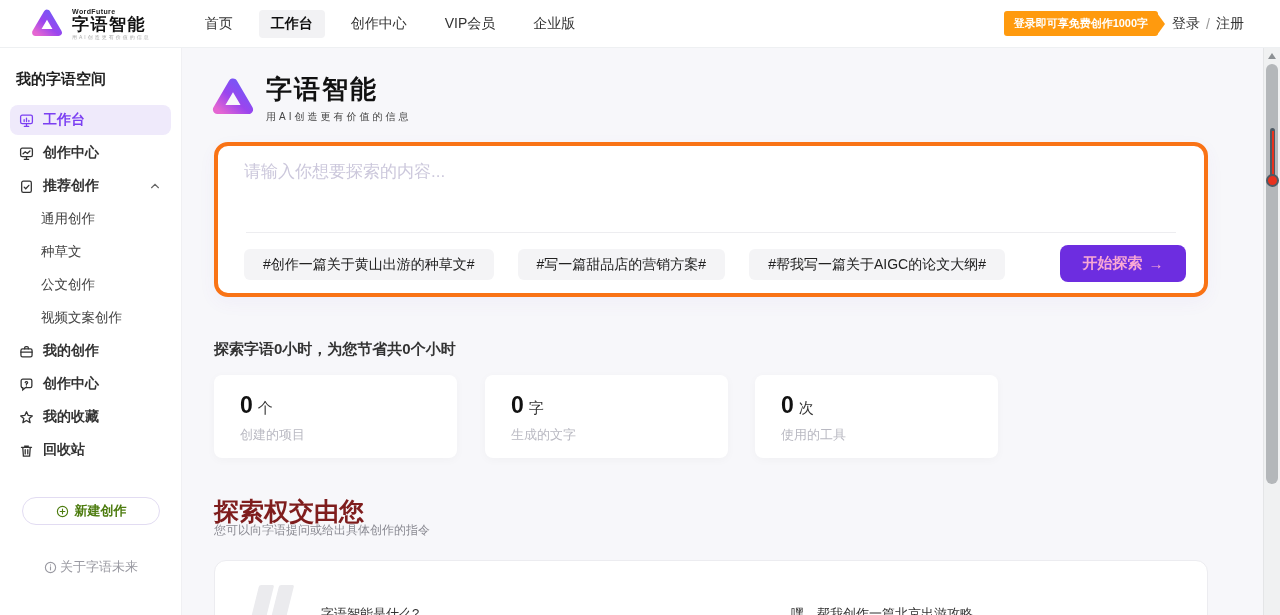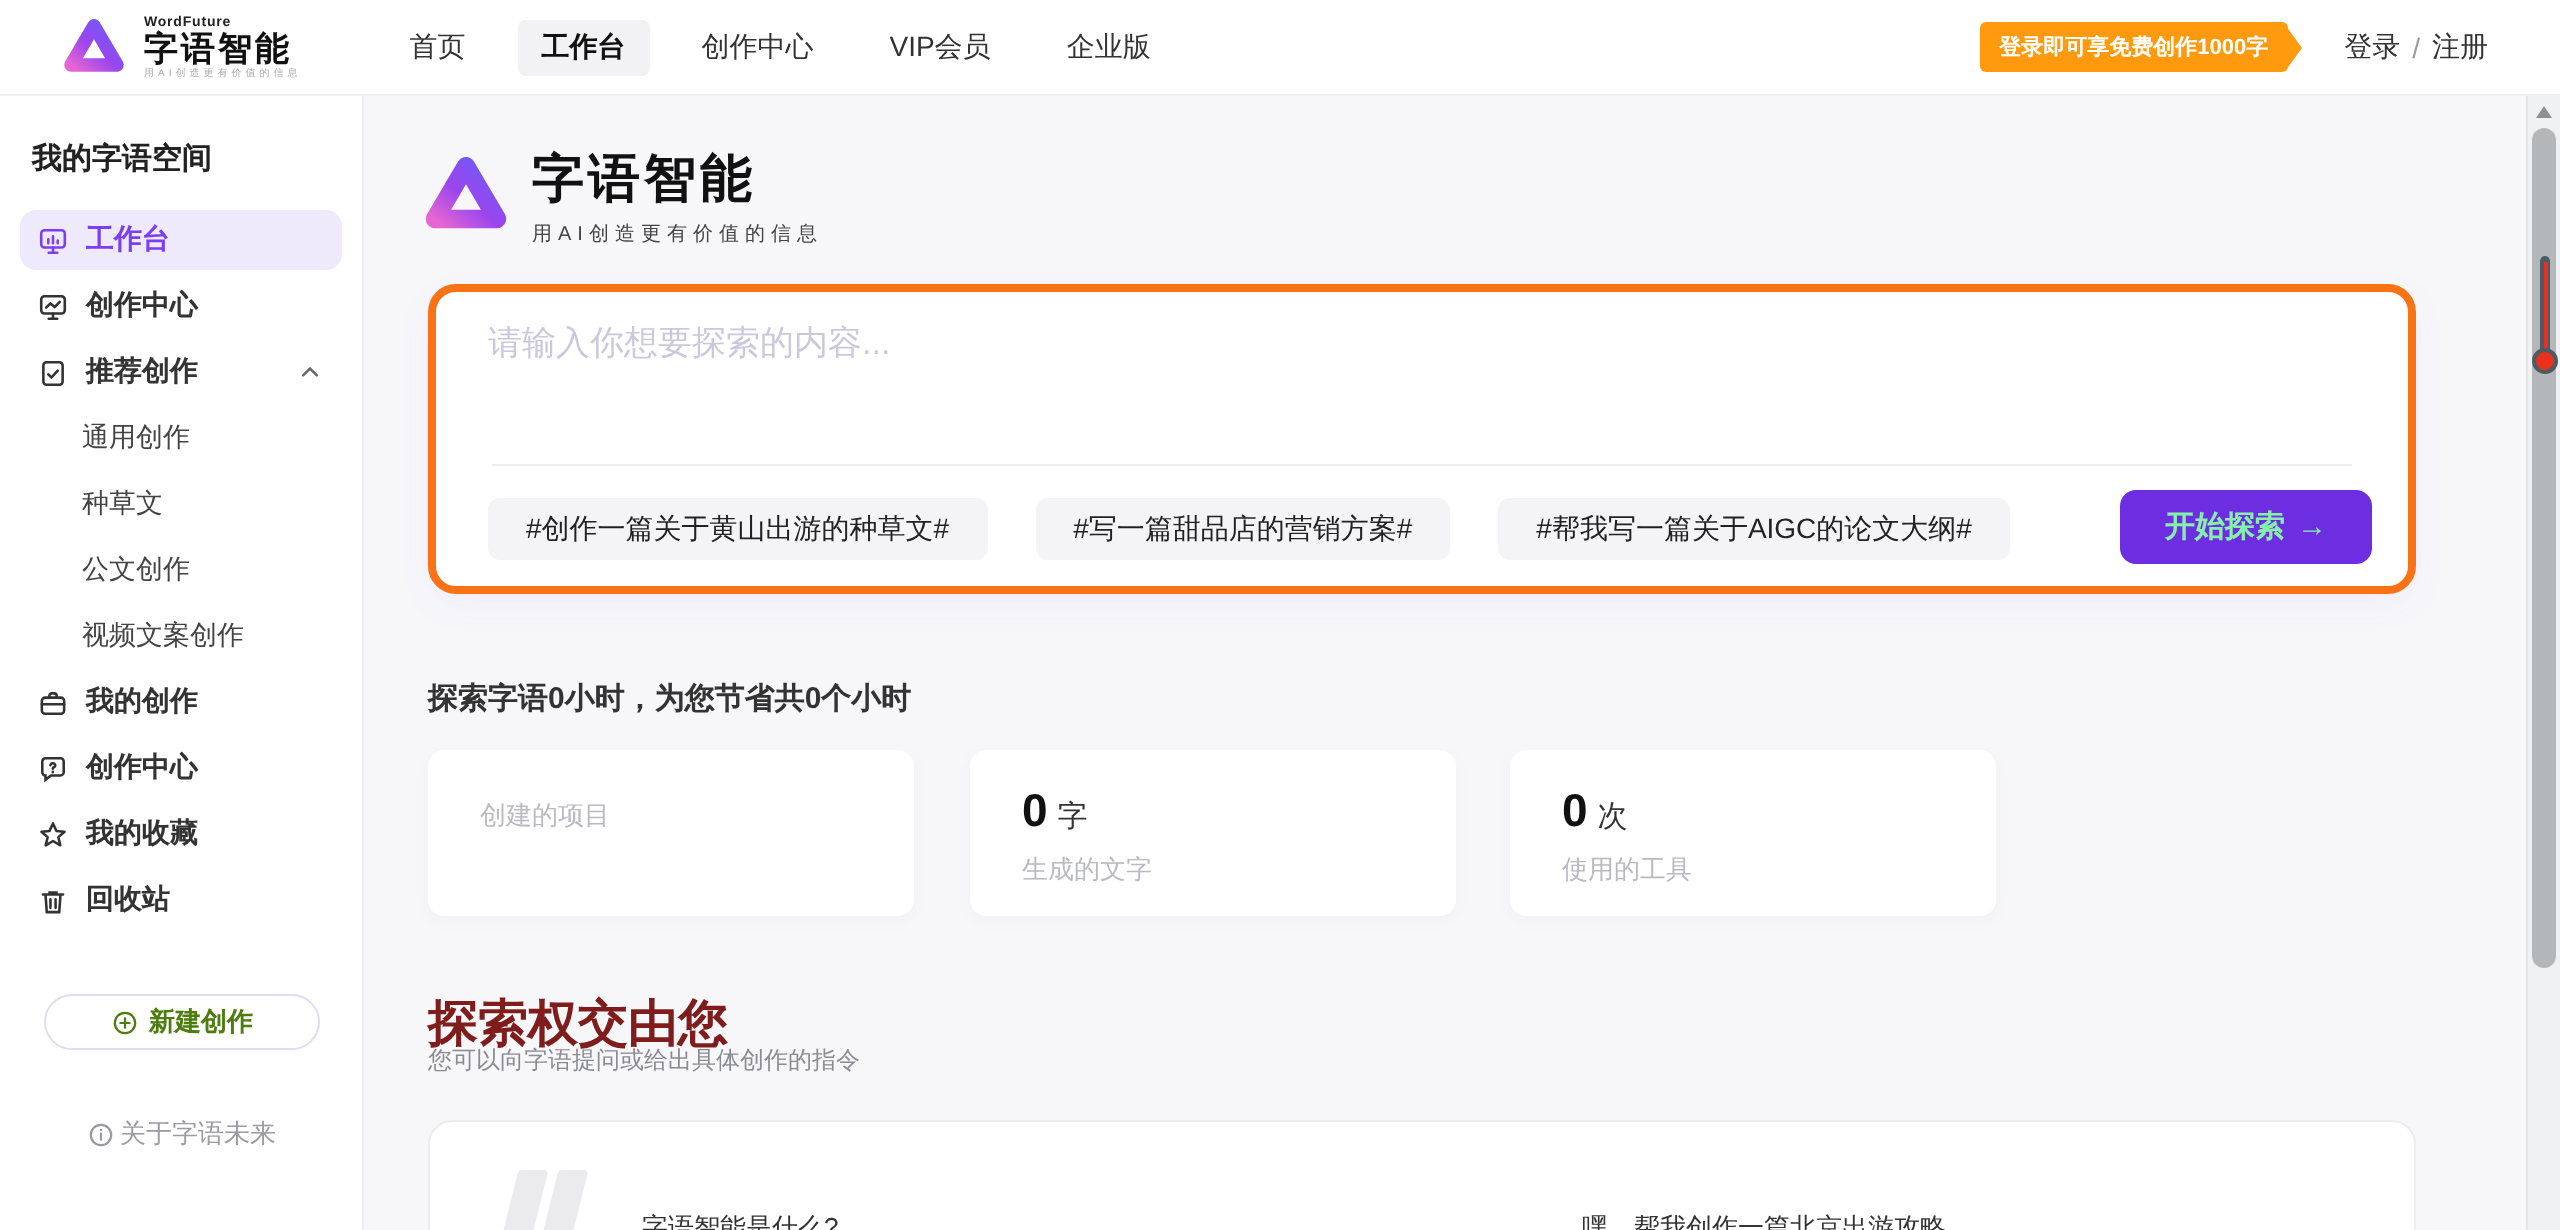--- a/index.html
+++ b/index.html
@@ -10,21 +10,21 @@
             border-bottom:1px solid #eef0f2; display:flex; align-items:center; z-index:6; }
   .logo { display:flex; align-items:center; gap:8px; margin-left:30px; cursor:pointer; }
   .logo-tri { width:34px; height:34px; }
   .logo-txt { display:flex; flex-direction:column; line-height:1; }
   .logo-wf { font-size:7px; font-weight:bold; color:#222; letter-spacing:.4px; }
   .logo-name { font-size:17px; font-weight:800; color:#111; letter-spacing:1.5px; margin-top:1px; }
   .logo-sub { font-size:5px; color:#aaa; letter-spacing:2px; margin-top:2px; white-space:nowrap; }
   .nav { display:flex; align-items:center; gap:14px; margin-left:42px; }
   .nav-item { font-size:14px; color:#333; padding:5px 12px; border-radius:4px; cursor:pointer; white-space:nowrap; }
   .nav-item.active { background:#f2f2f4; font-weight:bold; color:#111; }
-  .header-right { margin-left:auto; margin-right:36px; display:flex; align-items:center; gap:28px; }
+  .header-right { margin-left:auto; margin-right:36px; display:flex; align-items:center; gap:14px; }
   .promo { position:relative; background:#ff9a0e; color:#fff; font-size:11px; font-weight:bold;
            padding:5px 10px; border-radius:3px; cursor:pointer; white-space:nowrap; }
   .promo::after { content:""; position:absolute; right:-7px; top:50%; transform:translateY(-50%);
                   border-top:11px solid transparent; border-bottom:11px solid transparent; border-left:8px solid #ff9a0e; }
   .auth { display:flex; gap:6px; font-size:14px; color:#333; align-items:center; }
   .auth span { cursor:pointer; }
   .auth .slash { color:#999; cursor:default; }
 
   
   .sidebar { position:absolute; top:48px; left:0; width:182px; height:567px; background:#fff;
@@ -53,21 +53,21 @@
   .search-panel { position:absolute; top:94px; left:32px; width:994px; height:155px; background:#fff;
                   border:4px solid #f97316; border-radius:14px; box-shadow:0 6px 18px rgba(110,70,210,.05); }
   .search-input { position:absolute; top:14px; left:26px; width:930px; height:78px; border:none; outline:none;
                   resize:none; font-family:"Liberation Sans",sans-serif; font-size:17px; color:#444; background:transparent; }
   .search-input::placeholder { color:#ccc8dc; }
   .panel-divider { position:absolute; left:28px; right:28px; bottom:60px; height:1px; background:#ededf0; }
   .chips { position:absolute; left:26px; bottom:13px; display:flex; gap:24px; align-items:center; }
   .chip { height:31px; line-height:31px; padding:0 19px; background:#f4f4f6; border-radius:6px;
           font-size:14px; color:#222; cursor:pointer; white-space:nowrap; }
   .explore-btn { position:absolute; right:18px; bottom:11px; width:126px; height:37px; background:#6d2de0;
-                 color:#86efac; border:none; border-radius:8px; font-size:15px; font-weight:bold; cursor:pointer;
+                 color:#f9a8d4; border:none; border-radius:8px; font-size:15px; font-weight:bold; cursor:pointer;
                  display:flex; align-items:center; justify-content:center; gap:6px; font-family:"Liberation Sans",sans-serif; }
 
   .stats-line { position:absolute; top:292px; left:32px; font-size:15px; color:#333;font-weight:bold; }
   .stat-card { position:absolute; top:327px; width:243px; height:83px; background:#fff; border-radius:8px;
                box-shadow:0 2px 10px rgba(20,20,40,.03); padding:17px 0 0 26px; }
   .stat-card.c0 { left:32px; } .stat-card.c1 { left:303px; } .stat-card.c2 { left:573px; }
   .stat-num { font-size:23px; font-weight:800; color:#111; }
   .stat-unit { font-size:15px; color:#333; margin-left:5px; }
   .stat-label { font-size:13px; color:#b9b9c2; margin-top:7px; }
 
@@ -239,20 +239,21 @@
     </div>
     <button class="explore-btn">
       <span>开始探索</span>
       <span>→</span>
     </button>
   </div>
 
   <div class="stats-line">探索字语0小时，为您节省共0个小时</div>
 
   <div class="stat-card c0">
+    <div><span class="stat-num">0</span><span class="stat-unit">个</span></div>
     <div class="stat-label">创建的项目</div>
   </div>
   <div class="stat-card c1">
     <div><span class="stat-num">0</span><span class="stat-unit">字</span></div>
     <div class="stat-label">生成的文字</div>
   </div>
   <div class="stat-card c2">
     <div><span class="stat-num">0</span><span class="stat-unit">次</span></div>
     <div class="stat-label">使用的工具</div>
   </div>

